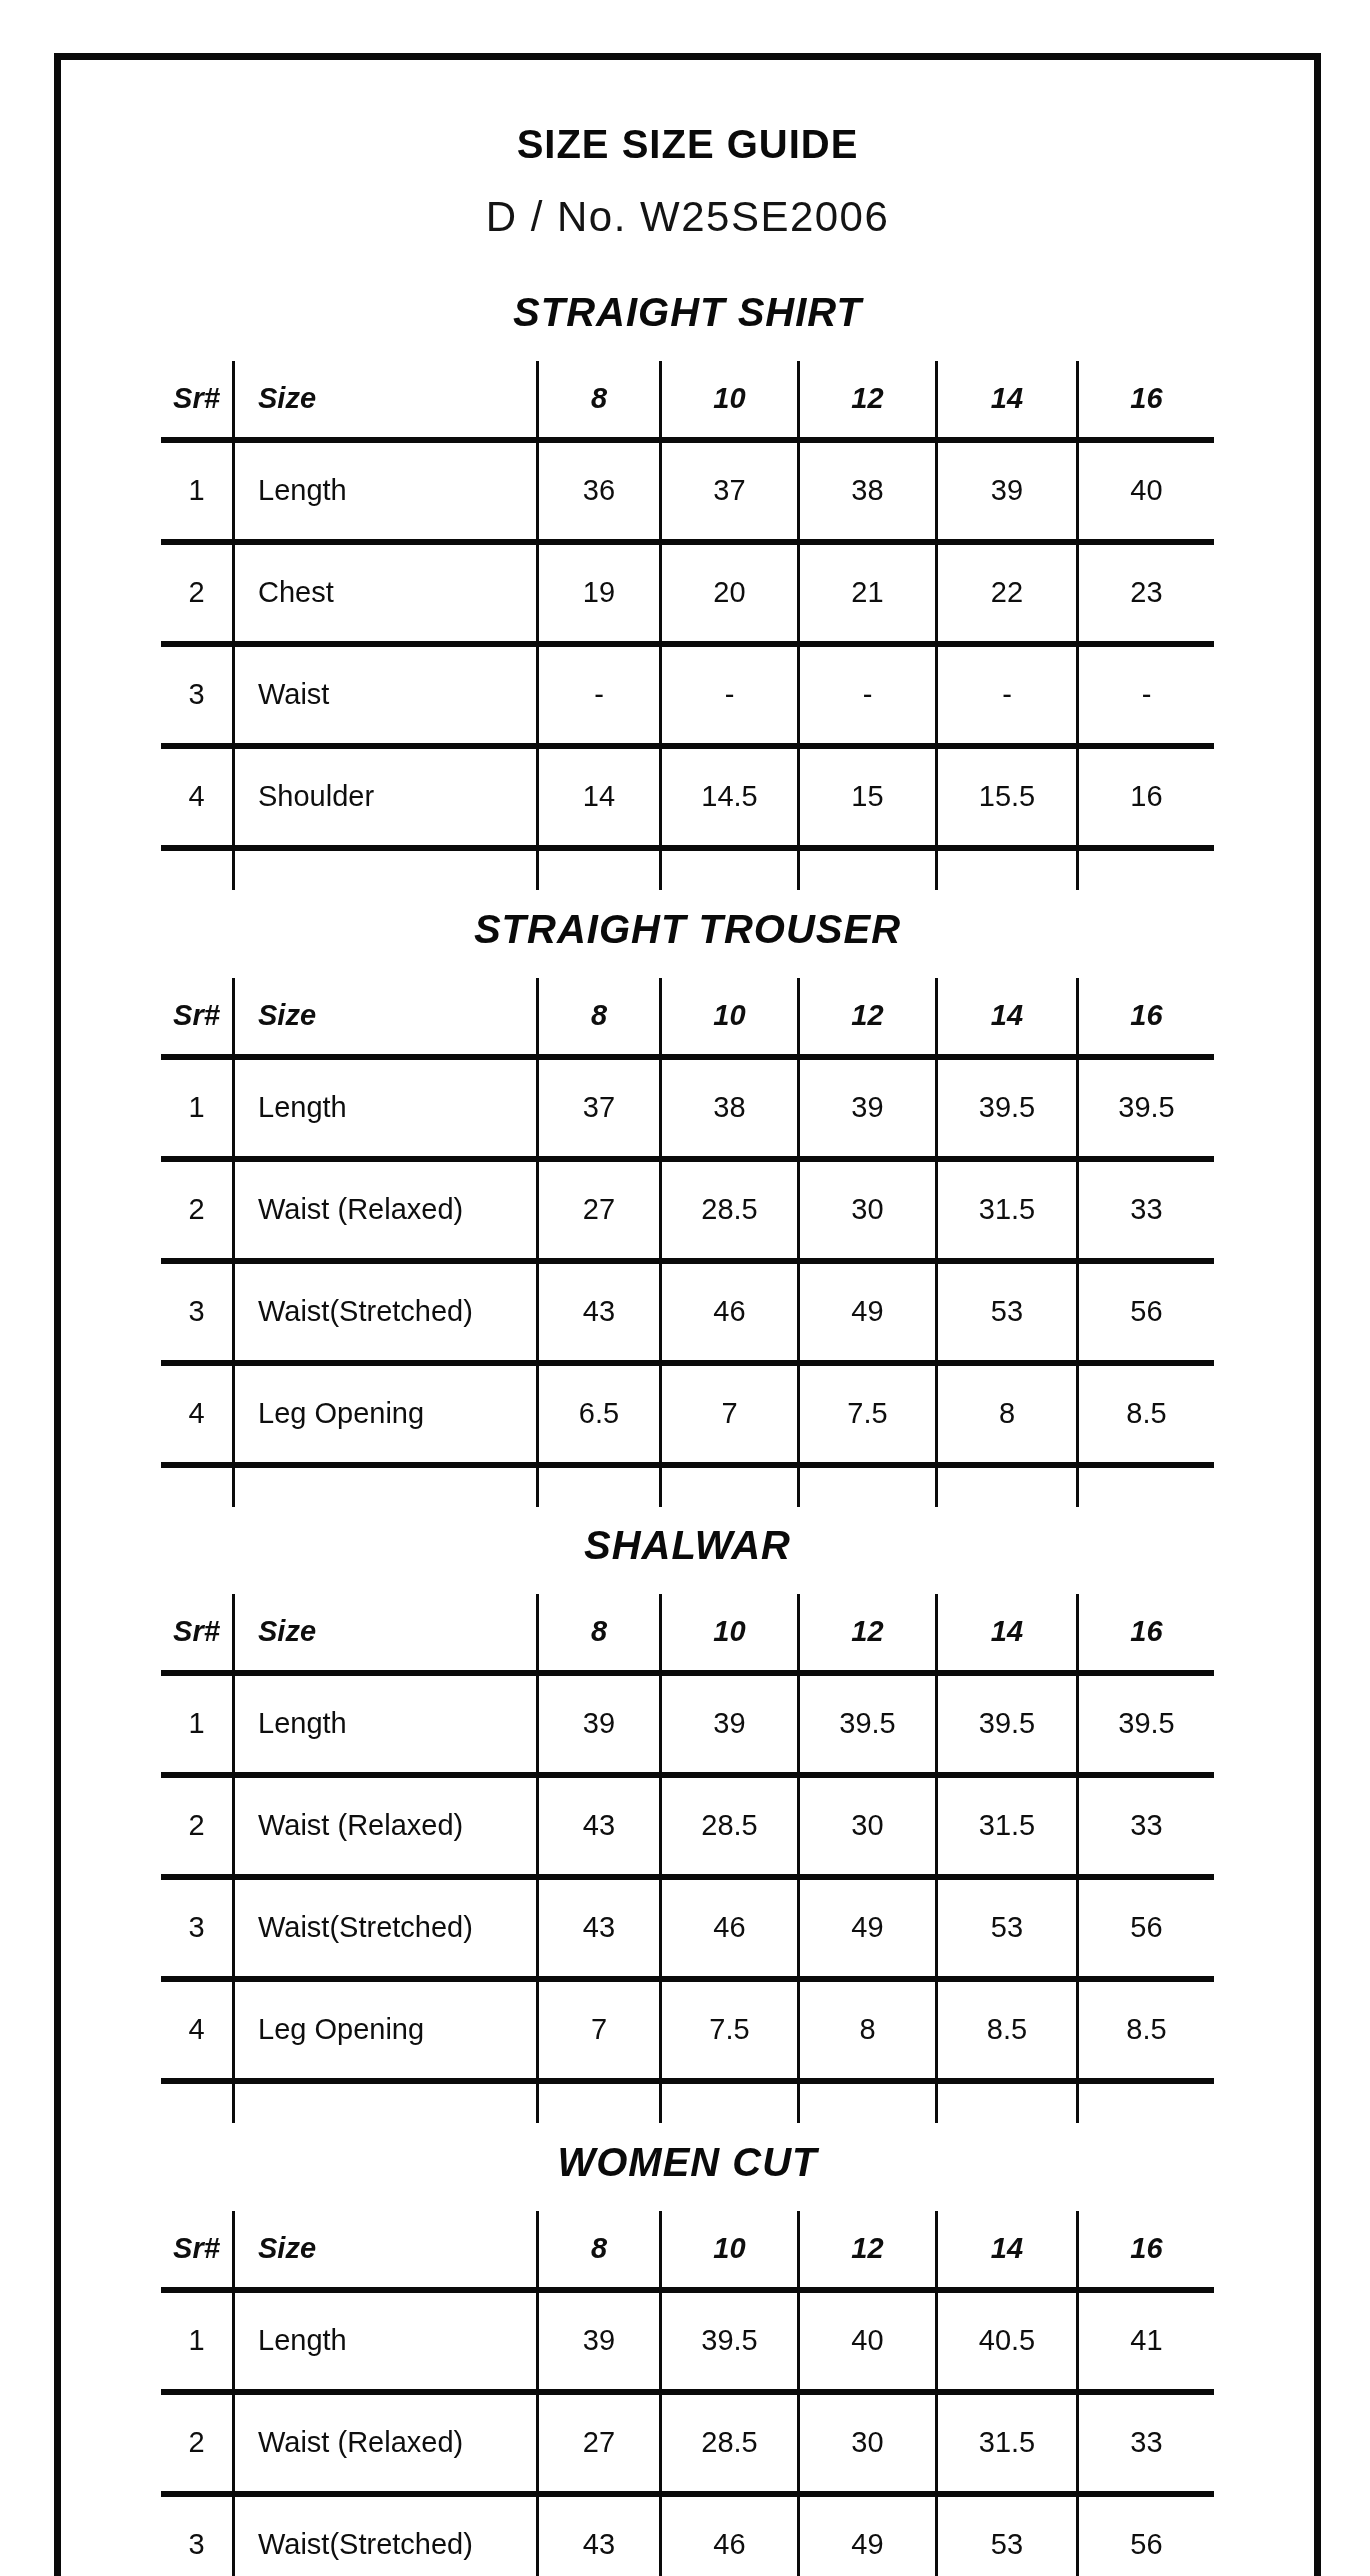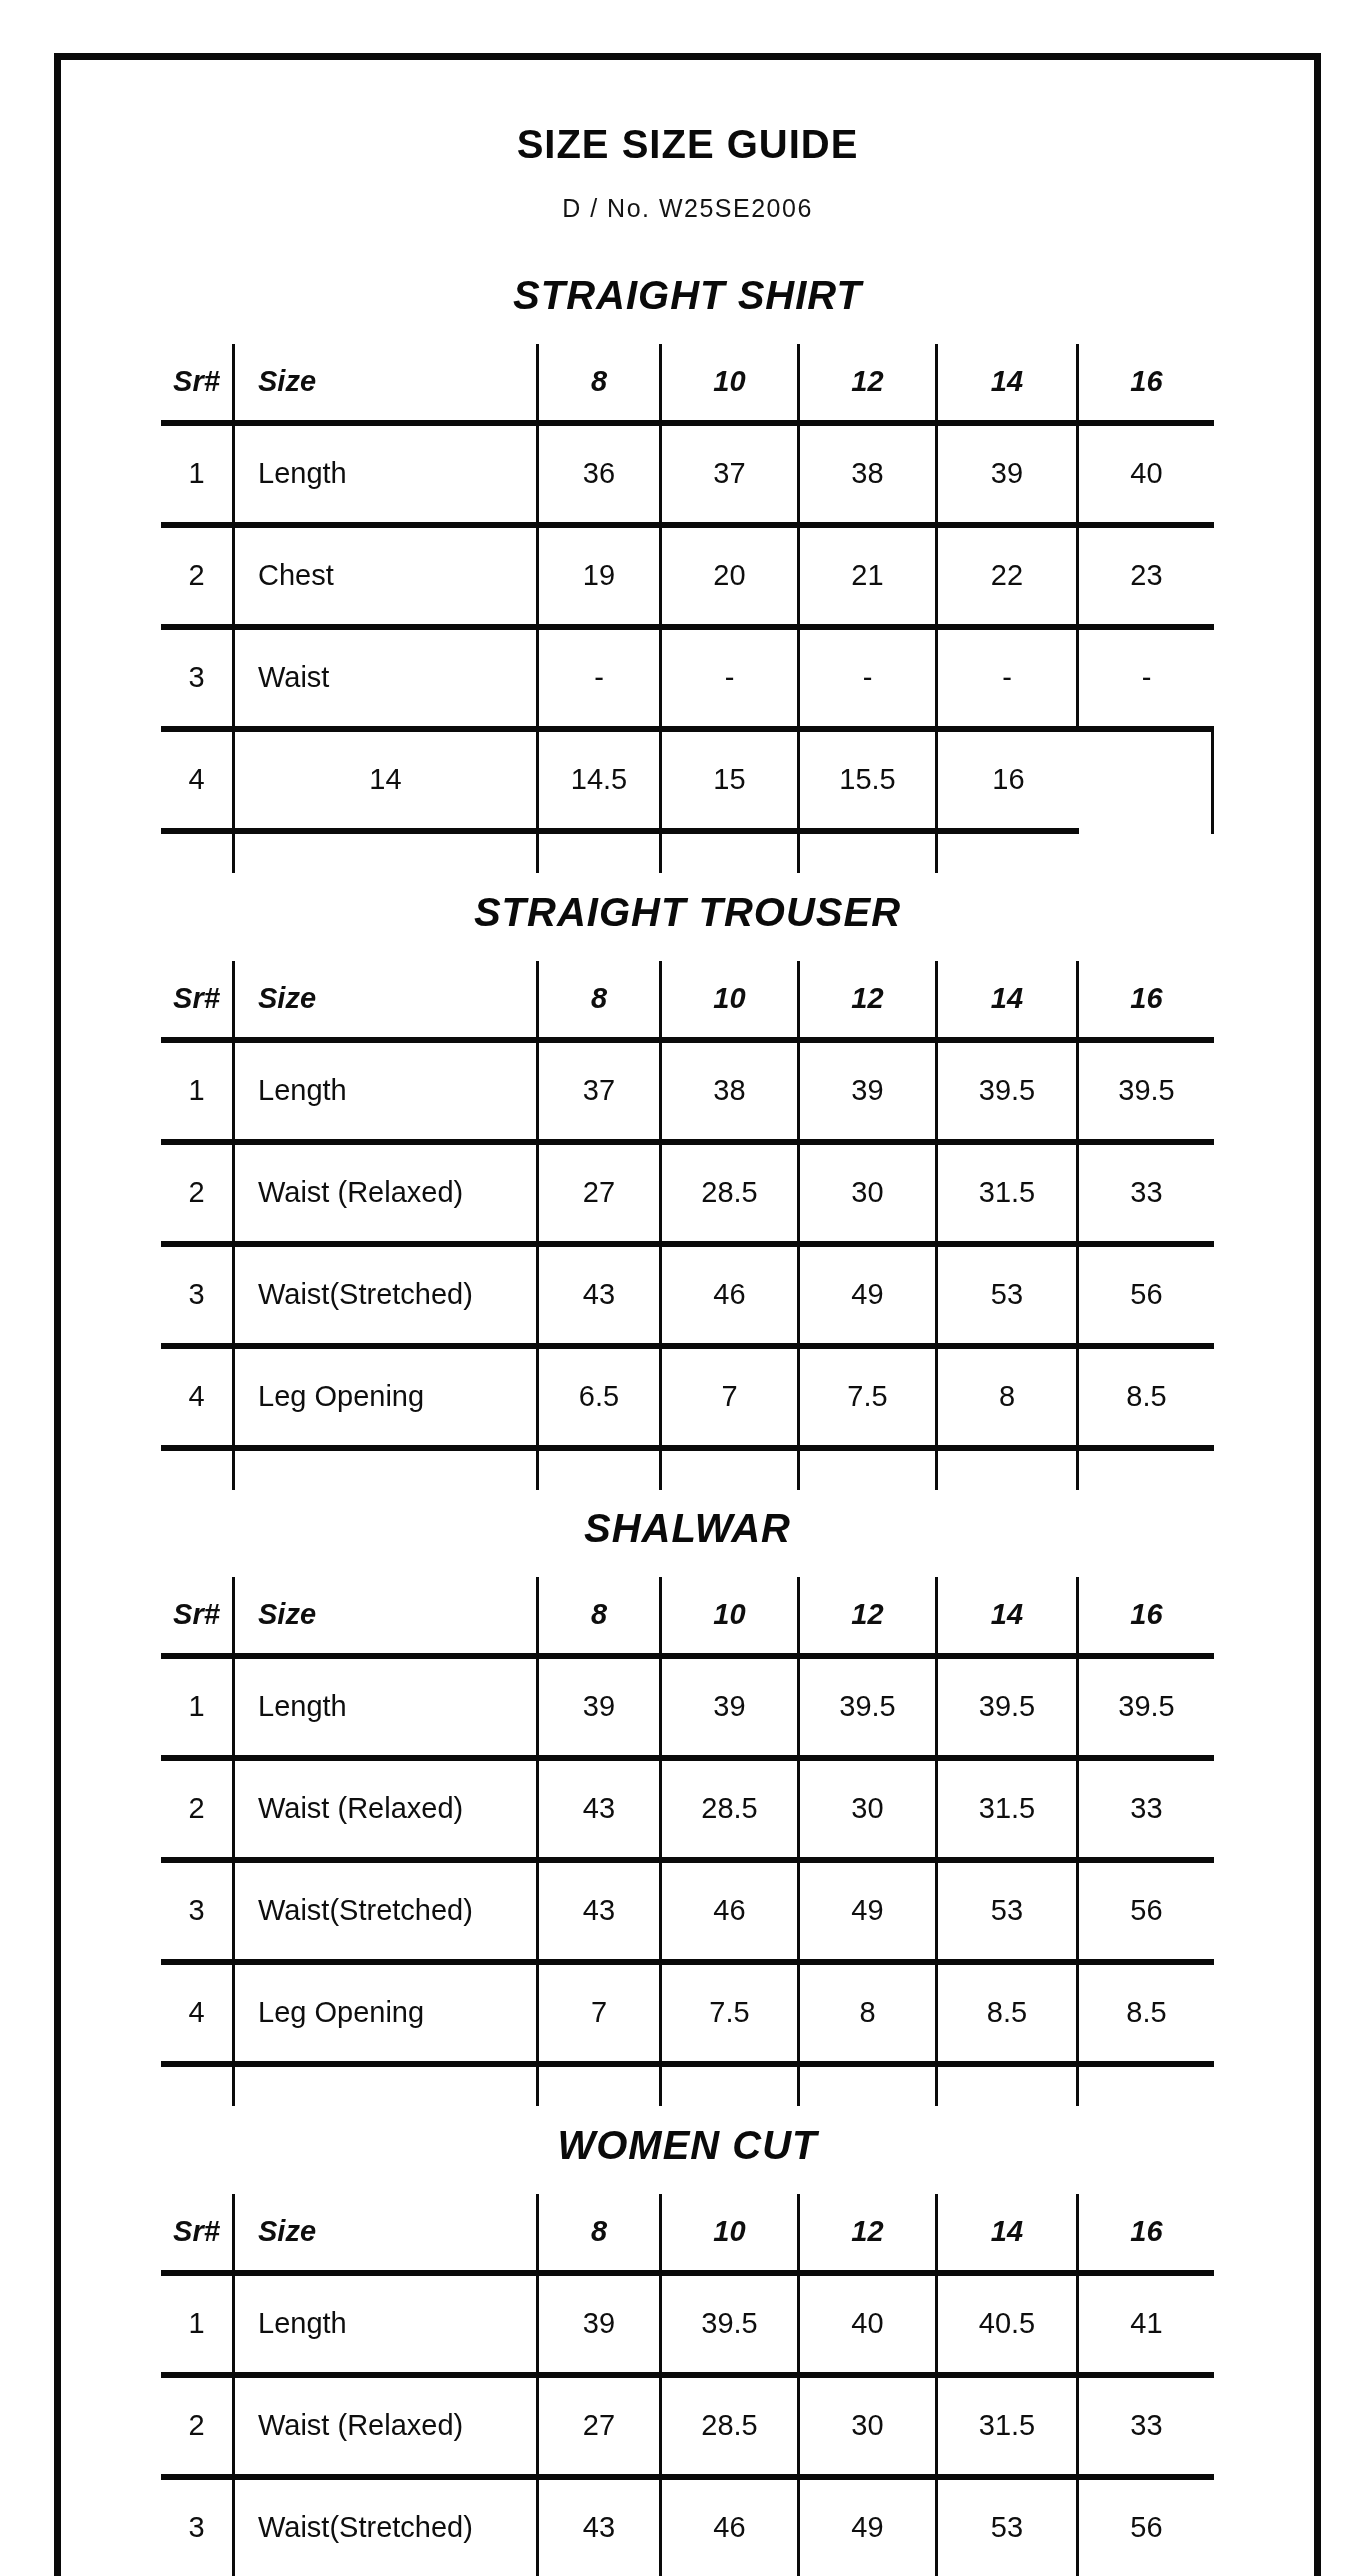--- a/index.html
+++ b/index.html
@@ -29,21 +29,21 @@
     text-align: center;
     font-size: 40px;
     font-weight: 700;
     letter-spacing: 1px;
     line-height: 1;
     color: #0a0a0a;
   }
   .doc-subtitle {
     margin: 32px 0 0 0;
     text-align: center;
-    font-size: 25px;
+    font-size: 42px;
     font-weight: 400;
     letter-spacing: 1.5px;
     line-height: 1;
     color: #141414;
   }
   .sec-title {
     margin: 18.5px 0 0 0;
     text-align: center;
     font-size: 40px;
     font-weight: 700;
@@ -119,20 +119,21 @@
       <div class="col5 vline hline">22</div>
       <div class="col6 hline">23</div>
       <div class="col0 vline hline">3</div>
       <div class="col1 vline hline">Waist</div>
       <div class="col2 vline hline">-</div>
       <div class="col3 vline hline">-</div>
       <div class="col4 vline hline">-</div>
       <div class="col5 vline hline">-</div>
       <div class="col6 hline">-</div>
       <div class="col0 vline hline">4</div>
+      <div class="col1 vline hline">Shoulder</div>
       <div class="col2 vline hline">14</div>
       <div class="col3 vline hline">14.5</div>
       <div class="col4 vline hline">15</div>
       <div class="col5 vline hline">15.5</div>
       <div class="col6 hline">16</div>
       <div class="col0 vline"></div>
       <div class="col1 vline"></div>
       <div class="col2 vline"></div>
       <div class="col3 vline"></div>
       <div class="col4 vline"></div>

